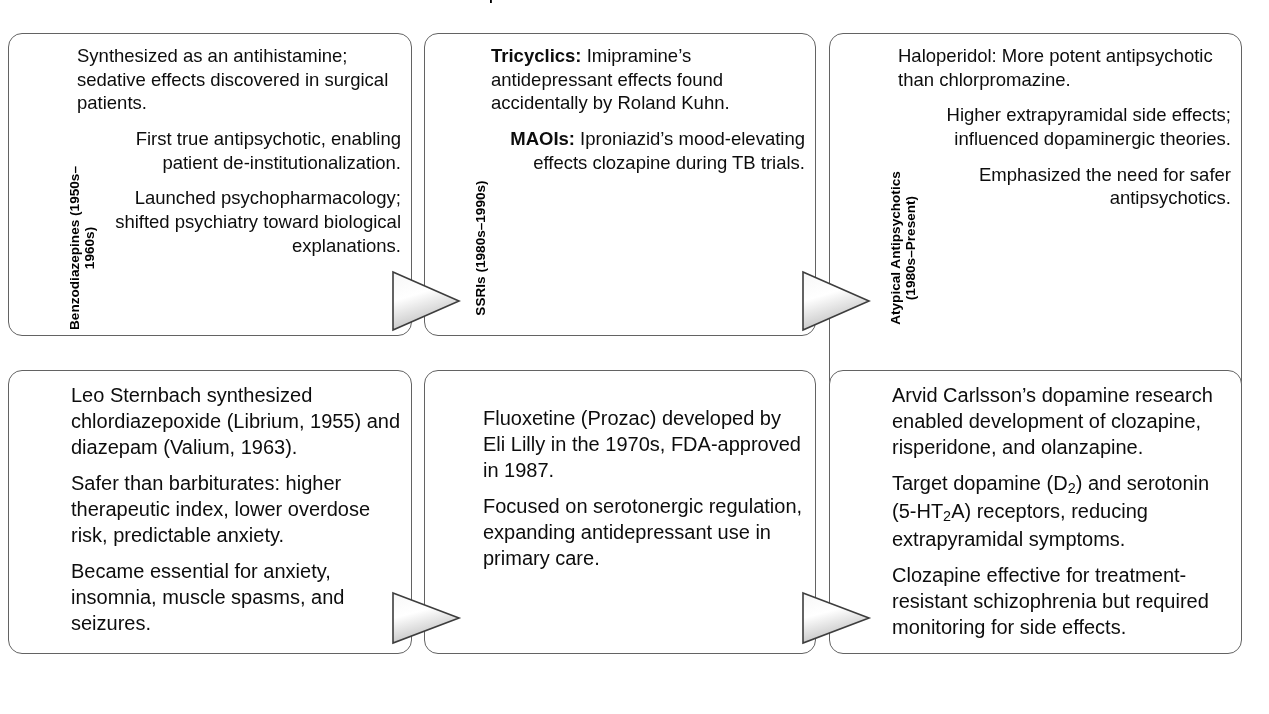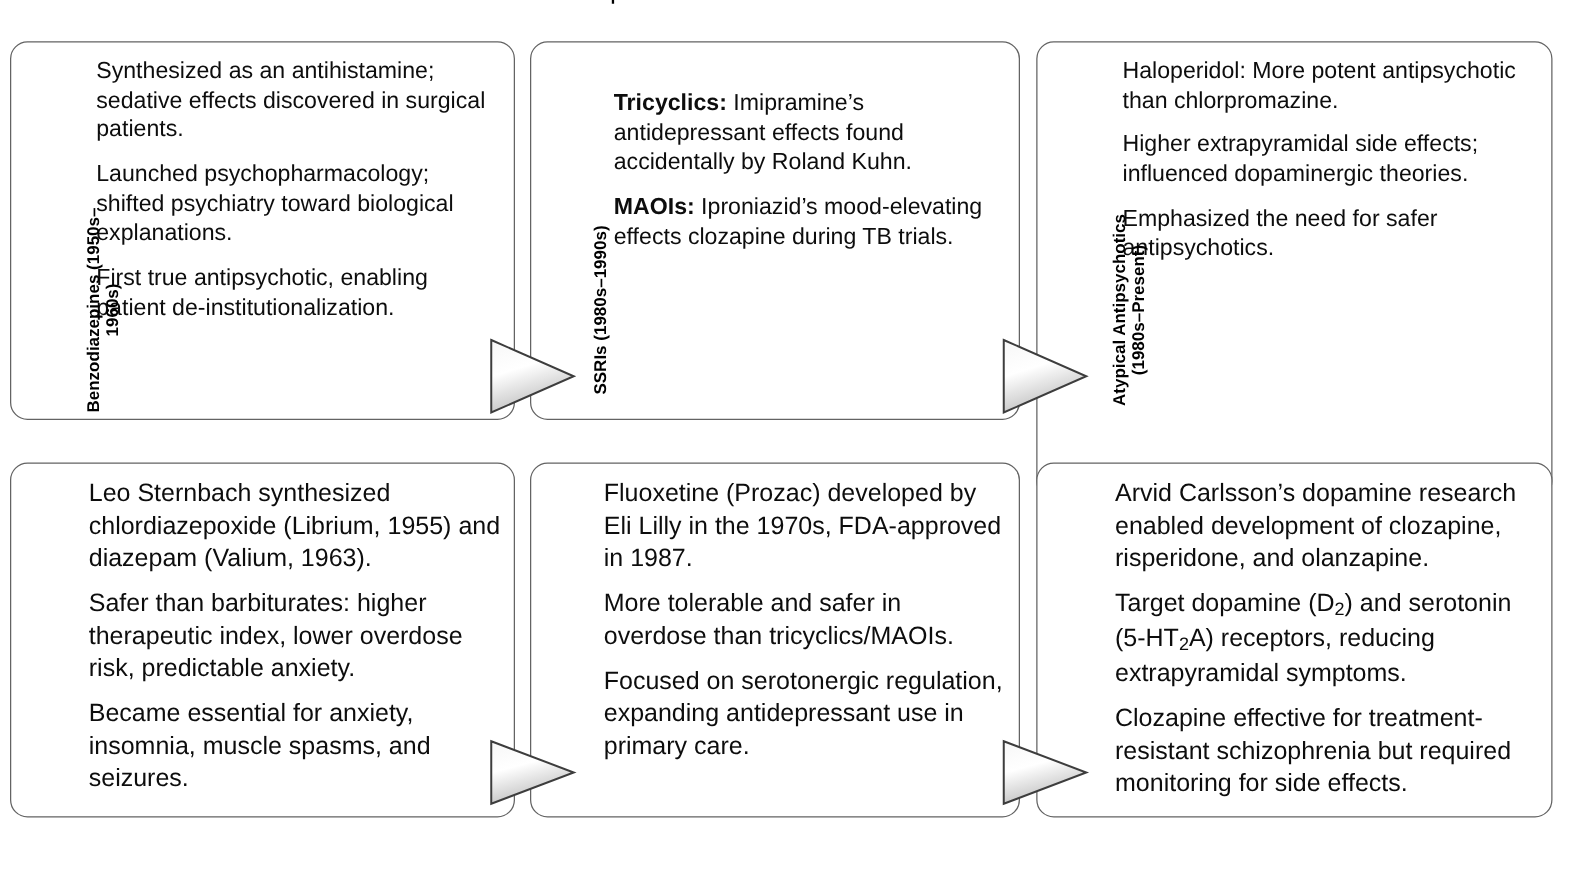--- a/index.html
+++ b/index.html
@@ -62,21 +62,21 @@
     color: #0d0d0d;
   }
   .para {
     margin: 0;
     padding: 0;
   }
   .para b { font-weight: bold; }
 
   
   .row-top .body-col { font-size: 18.5px; line-height: 1.28; }
-  .row-top .para + .para { margin-top: 12px; }
+  .row-top .para + .para { margin-top: 12px; text-align: right; }
   .row-top .title-rot { font-size: 16.5px; }
 
   
   .row-bot .body-col { font-size: 20px; line-height: 1.3; }
   .row-bot .para + .para { margin-top: 10px; }
   .row-bot .title-rot { font-size: 13.6px; }
 
   
   .arrow {
     position: absolute;
@@ -93,33 +93,33 @@
 
   <div class="node row-top" style="left:8px; top:33px; width:404px; height:303px; padding:8px 10px 8px 6px;">
     <div class="title-strip" style="width:62px;">
       <div class="title-rot" style="left:58px; top:4px; width:285px;">
         <br>
         
       </div>
     </div>
     <div class="body-col" style="padding-top:2px;">
       <p class="para">Synthesized as an antihistamine; sedative effects discovered in surgical patients.</p>
+      <p class="para">First true antipsychotic, enabling patient de-institutionalization.</p>
       <p class="para">Launched psychopharmacology; shifted psychiatry toward biological explanations.</p>
-      <p class="para">First true antipsychotic, enabling patient de-institutionalization.</p>
     </div>
   </div>
 
   <div class="node row-top" style="left:424px; top:33px; width:392px; height:303px; padding:8px 10px 8px 6px;">
     <div class="title-strip" style="width:60px;">
       <div class="title-rot" style="left:56px; top:4px; width:285px;">
         <span>Tricyclic Antidepressants</span><br>
         
       </div>
     </div>
-    <div class="body-col" style="padding-top:2px;margin-top:26px;">
+    <div class="body-col" style="padding-top:2px;">
       <p class="para">
         <b>Tricyclics:</b><span> Imipramine’s antidepressant effects found accidentally by Roland Kuhn.</span>
       </p>
       <p class="para">
         <b>MAOIs:</b><span> Iproniazid’s mood-elevating effects clozapine during TB trials.</span>
       </p>
     </div>
   </div>
 
   <div class="node row-top" style="left:829px; top:33px; width:413px; height:366px; padding:8px 10px 8px 6px;">
@@ -149,23 +149,22 @@
       <p class="para">Became essential for anxiety, insomnia, muscle spasms, and seizures.</p>
     </div>
   </div>
 
   <div class="node row-bot" style="left:424px; top:370px; width:392px; height:284px; padding:8px 10px 8px 6px;">
     <div class="title-strip" style="width:52px;">
       <div class="title-rot" style="left:42px; top:3px; width:268px;">
         <span>SSRIs (1980s–1990s)</span>
       </div>
     </div>
-    <div class="body-col" style="padding-top:3px;">
+    <div class="body-col" style="padding-top:3px;margin-top:23px;">
       <p class="para">Fluoxetine (Prozac) developed by Eli Lilly in the 1970s, FDA-approved in 1987.</p>
-      <p class="para">More tolerable and safer in overdose than tricyclics/MAOIs.</p>
       <p class="para">Focused on serotonergic regulation, expanding antidepressant use in primary care.</p>
     </div>
   </div>
 
   <div class="node row-bot" style="left:829px; top:370px; width:413px; height:284px; padding:8px 10px 8px 6px;">
     <div class="title-strip" style="width:56px;">
       <div class="title-rot" style="left:52px; top:3px; width:268px;">
         <span>Atypical Antipsychotics</span><br>
         <span>(1980s–Present)</span>
       </div>

